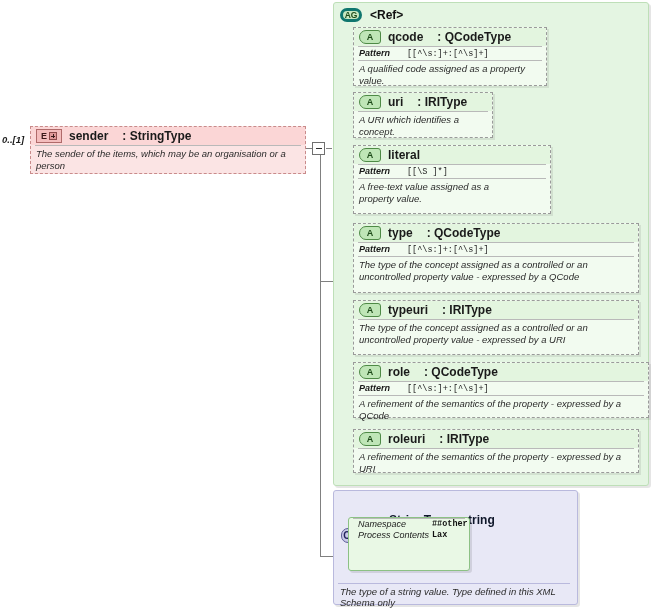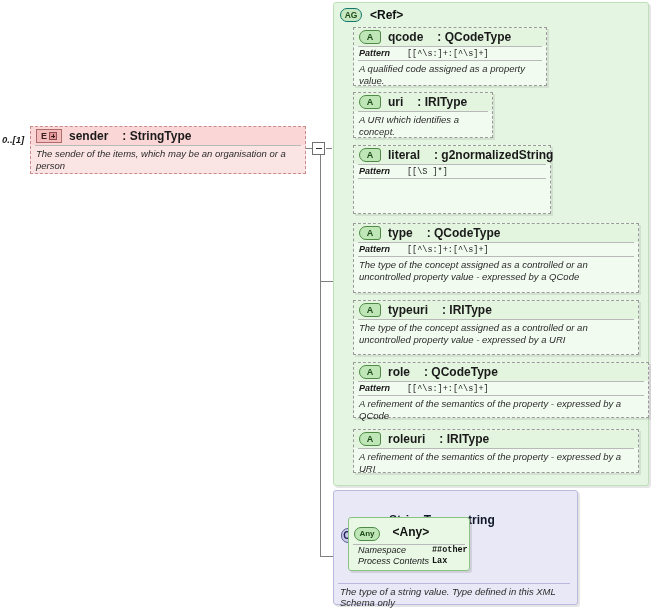--- a/index.html
+++ b/index.html
@@ -120,21 +120,21 @@
     box-shadow: 2px 2px 0 rgba(0,0,0,0.10);
   }
   .ag-hdr {
     display: flex;
     align-items: center;
     padding: 5px 0 0 6px;
     white-space: nowrap;
   }
   .icon-ag {
     width: 22px; height: 14px;
-    border: 1px solid #0f766e;
+    border: 3px solid #0f766e;
     border-radius: 7px;
     background: #c7e8c0;
     display: inline-flex;
     align-items: center; justify-content: center;
     font-size: 8.5px; font-weight: bold; color: #1d4a18;
     line-height: 1; flex: none;
   }
   .ag-hdr .nm {
     font-size: 12px; font-weight: bold; color: #111; margin-left: 8px;
   }
@@ -307,28 +307,28 @@
       <span class="ty"><span>:</span>&nbsp;<span>IRIType</span></span>
     </div>
     <div class="sep"></div>
     <div class="doc">A URI which identifies a concept.</div>
   </div>
 
   <div class="box attr" style="left:353px; top:145px; width:198px; height:69px;">
     <div class="hdr">
       <span class="icon-a">A</span>
       <span class="nm">literal</span>
-      <span class="ty"><span>:</span>&nbsp;<span>g2normalizedString</span></span>
     </div>
     <div class="sep"></div>
     <div class="facet">
       <span class="fname">Pattern</span>
       <span class="fval">[[\S ]*]</span>
     </div>
     <div class="sep"></div>
+    <div class="doc" style="width:176px;">A free-text value assigned as a property value.</div>
   </div>
 
   <div class="box attr" style="left:353px; top:223px; width:286px; height:70px;">
     <div class="hdr">
       <span class="icon-a">A</span>
       <span class="nm">type</span>
       <span class="ty"><span>:</span>&nbsp;<span>QCodeType</span></span>
     </div>
     <div class="sep"></div>
     <div class="facet">
@@ -378,24 +378,20 @@
     <div class="ct-hdr">
       <span class="icon-ct">
         <span>CT</span>
         <span class="plus"></span>
       </span>
       <span class="nm">StringType : string</span>
     </div>
   </div>
 
   <div class="anybox" style="left:348px; top:517px; width:122px; height:54px;">
-    <div class="hdr">
-      <span class="icon-any">Any</span>
-      <span class="nm">&lt;Any&gt;</span>
-    </div>
     <div class="sep"></div>
     <div class="prop-row">
       <span class="pk">Namespace</span>
       <span class="pv">##other</span>
     </div>
     <div class="prop-row">
       <span class="pk">Process Contents</span>
       <span class="pv">Lax</span>
     </div>
   </div>

